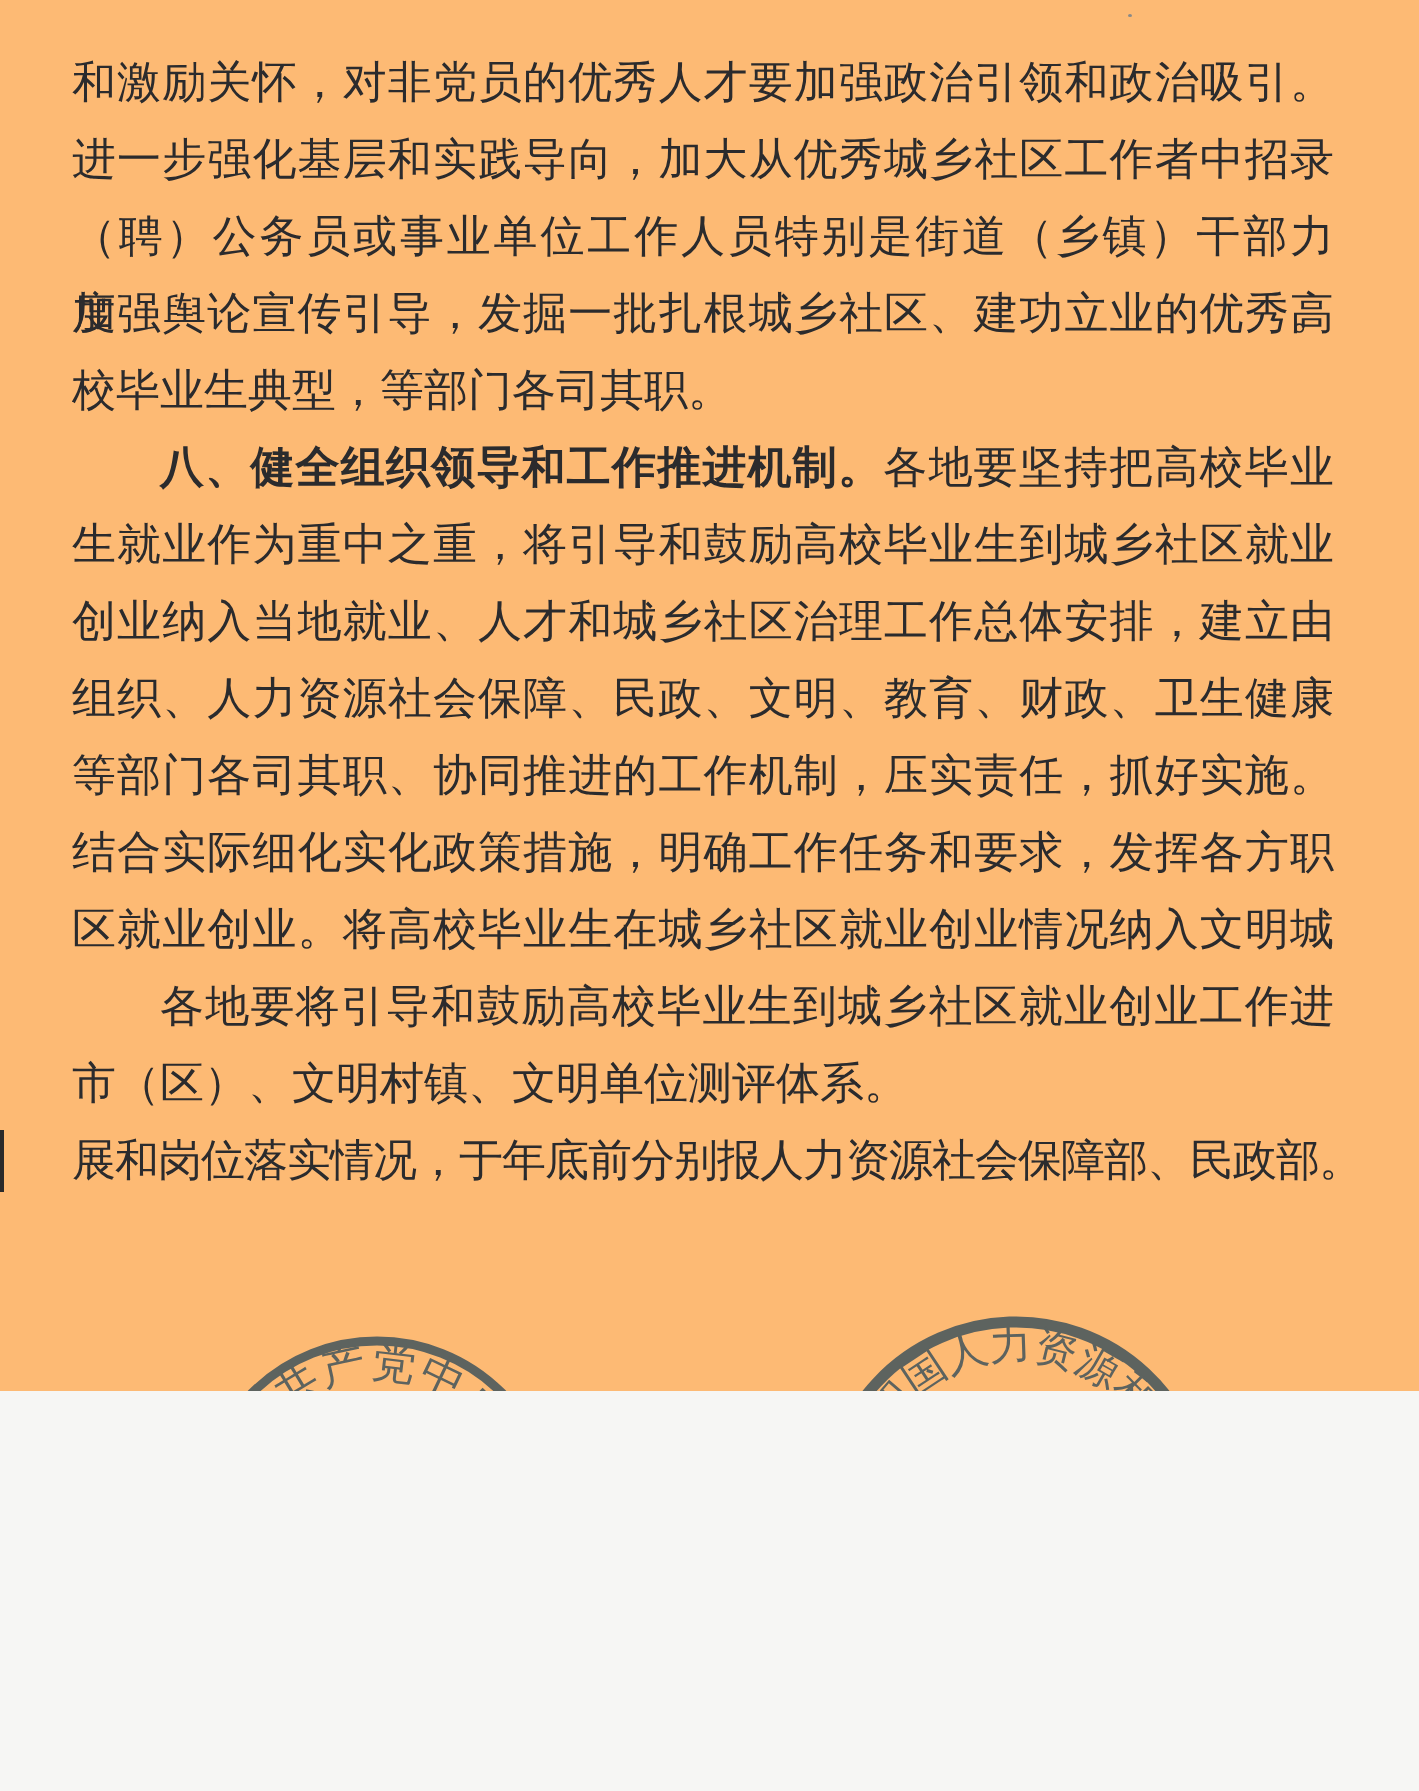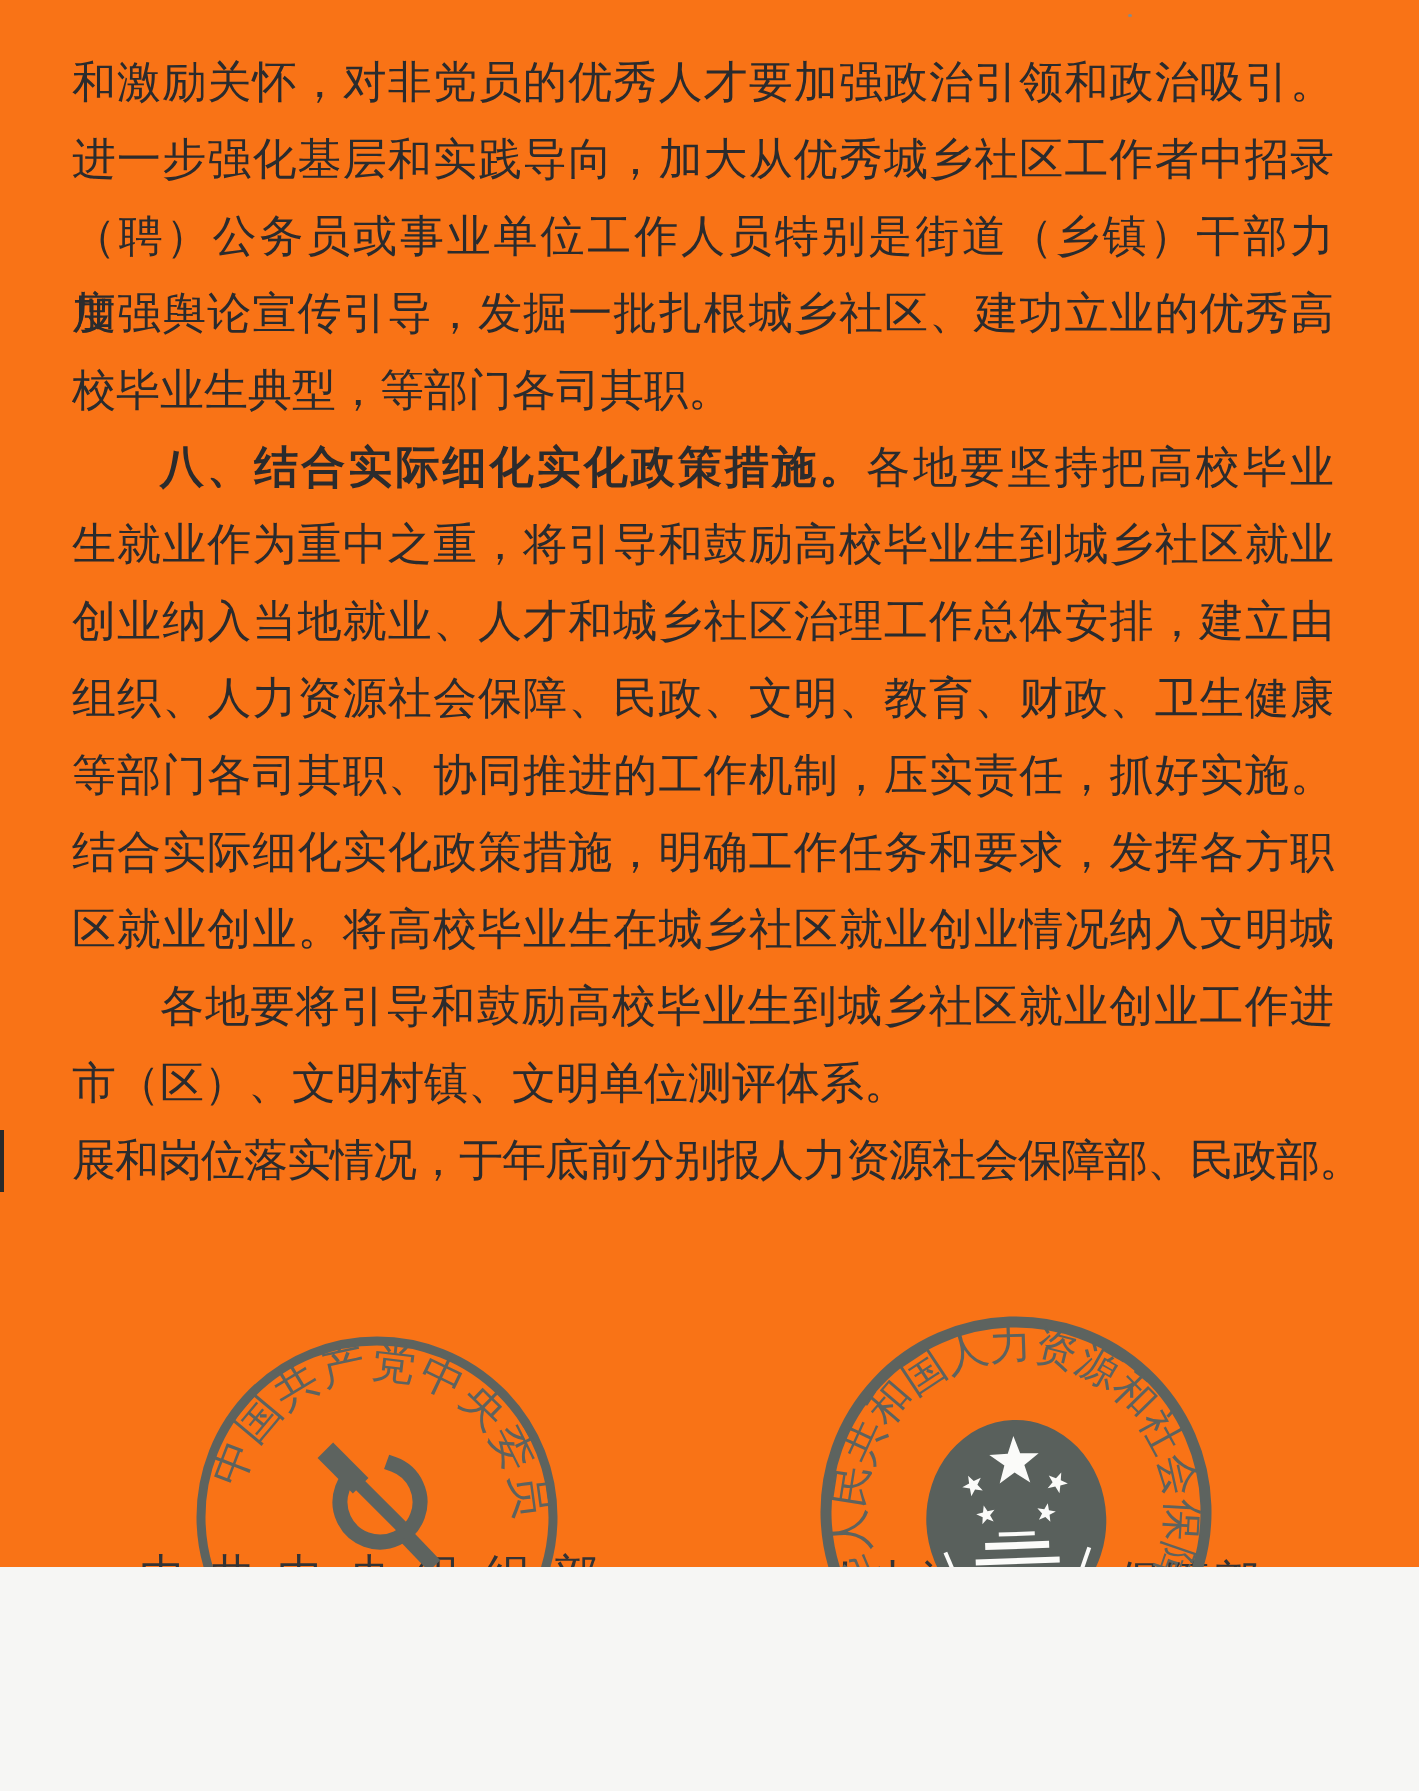--- a/index.html
+++ b/index.html
@@ -2,22 +2,22 @@
 <html><head>
 <meta charset="utf-8">
 <style>
   html,body{margin:0;padding:0;}
   body{
     width:1419px;height:1791px;
     background:#f6f6f4;
     font-family:"Liberation Serif","DejaVu Serif",serif;
   }
   .page{
-    position:relative;width:1419px;height:1567px;
-    background:#f97316;overflow:hidden;
+    position:relative;width:1419px;height:1391px;
+    background:#fdba74;overflow:hidden;
   }
   
   .text-block{
     position:absolute;left:72px;top:44px;width:1262px;
     font-size:44px;line-height:77px;color:#2b2b2d;
     letter-spacing:0;
   }
   .line{
     height:77px;text-align:justify;text-justify:inter-ideograph;
   }
@@ -55,21 +55,21 @@
   <div class="edge-artifact"></div>
   <div class="speck s1"></div>
   <div class="speck s2"></div>
 
   <div class="text-block">
       <div class="line fill">和激励关怀，对非党员的优秀人才要加强政治引领和政治吸引。</div>
       <div class="line fill">进一步强化基层和实践导向，加大从优秀城乡社区工作者中招录</div>
       <div class="line fill">（聘）公务员或事业单位工作人员特别是街道（乡镇）干部力度。</div>
       <div class="line fill">加强舆论宣传引导，发掘一批扎根城乡社区、建功立业的优秀高</div>
       <div class="line end">校毕业生典型，等部门各司其职。</div>
-      <div class="line fill indent"><b>八、结合实际细化实化政策措施。</b>各地要坚持把高校毕业</div>
+      <div class="line fill indent"><b>八、健全组织领导和工作推进机制。</b>各地要坚持把高校毕业</div>
       <div class="line fill">生就业作为重中之重，将引导和鼓励高校毕业生到城乡社区就业</div>
       <div class="line fill">创业纳入当地就业、人才和城乡社区治理工作总体安排，建立由</div>
       <div class="line fill">组织、人力资源社会保障、民政、文明、教育、财政、卫生健康</div>
       <div class="line fill">等部门各司其职、协同推进的工作机制，压实责任，抓好实施。</div>
       <div class="line fill">结合实际细化实化政策措施，明确工作任务和要求，发挥各方职</div>
       <div class="line fill">区就业创业。将高校毕业生在城乡社区就业创业情况纳入文明城</div>
       <div class="line fill indent">各地要将引导和鼓励高校毕业生到城乡社区就业创业工作进</div>
       <div class="line end">市（区）、文明村镇、文明单位测评体系。</div>
       <div class="line end tight">展和岗位落实情况，于年底前分别报人力资源社会保障部、民政部。</div>
     </div>

